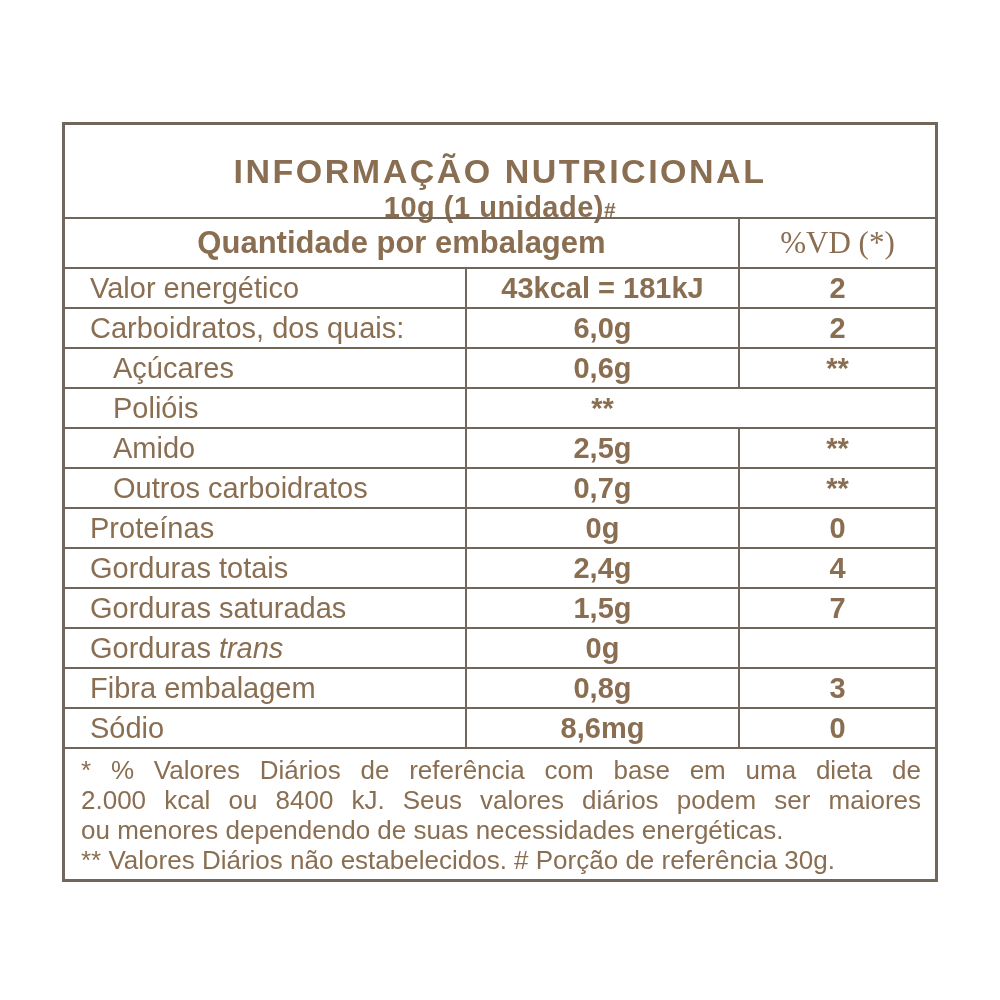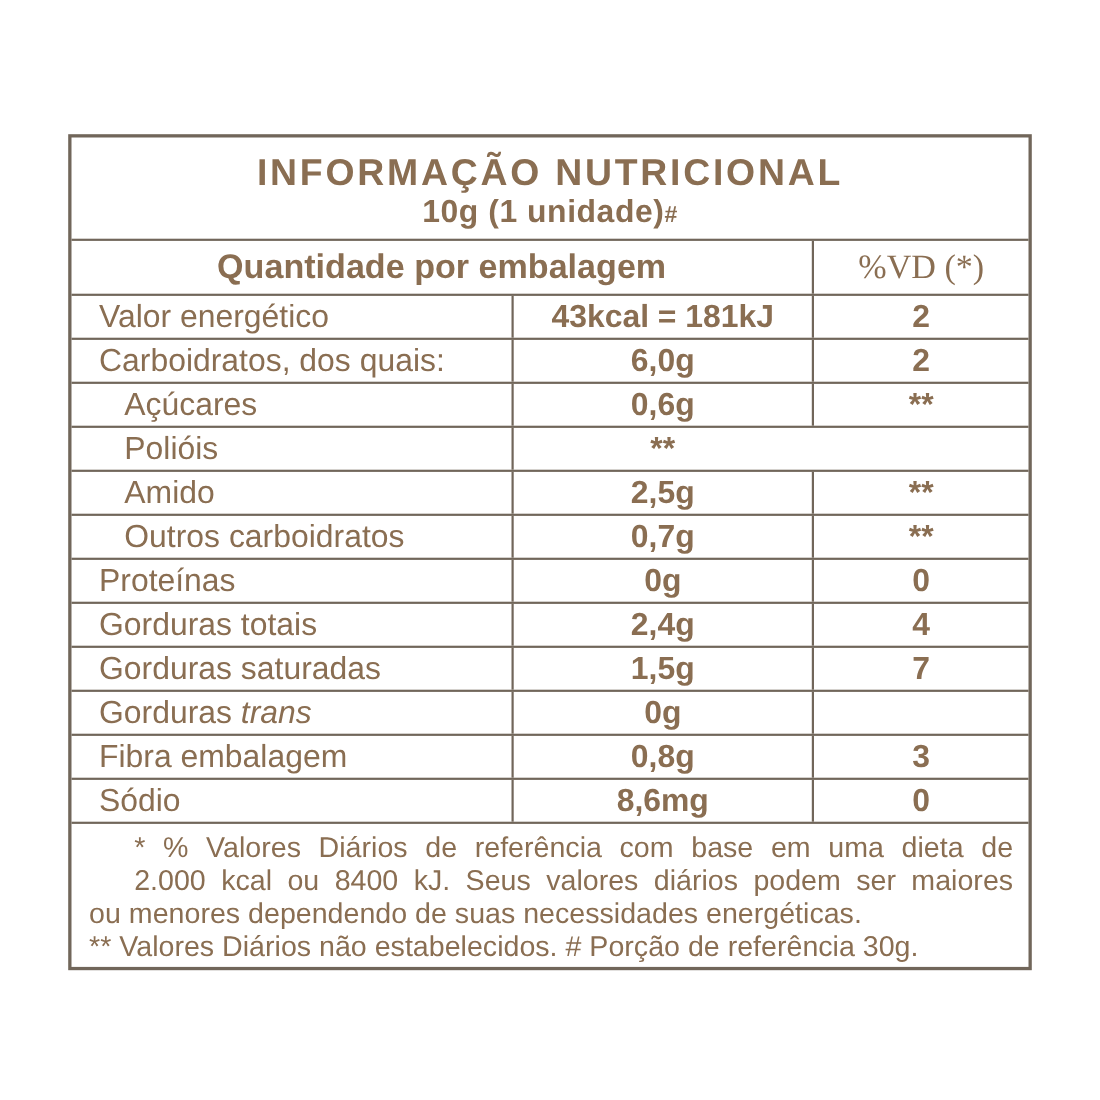--- a/index.html
+++ b/index.html
@@ -23,21 +23,21 @@
     height: 760px;
     box-sizing: border-box;
     border: 3px solid var(--border, #71665a);
     color: var(--text, #8a6e52);
     display: flex;
     flex-direction: column;
   }
   .title-section {
     height: 92px;
     box-sizing: border-box;
-    padding-top: 13px;
+    padding-top: 27px;
     text-align: center;
   }
   .title {
     font-size: 34px;
     font-weight: bold;
     letter-spacing: 2.5px;
     line-height: 38px;
   }
   .subtitle {
     font-size: 29px;
@@ -94,21 +94,20 @@
     border-top: 2px solid var(--border, #71665a);
     padding: 6px 14px 0 16px;
     font-size: 26px;
     line-height: 30px;
   }
   .footnote-line { white-space: nowrap; }
   .footnote-line.justified {
     white-space: normal;
     text-align: justify;
     text-align-last: justify;
-    margin-left: 41px;
   }
 </style>
 </head>
 <body>
 
 <div class="canvas">
   <div class="nutrition-table">
 
     <div class="title-section">
       <div class="title">INFORMAÇÃO NUTRICIONAL</div>

